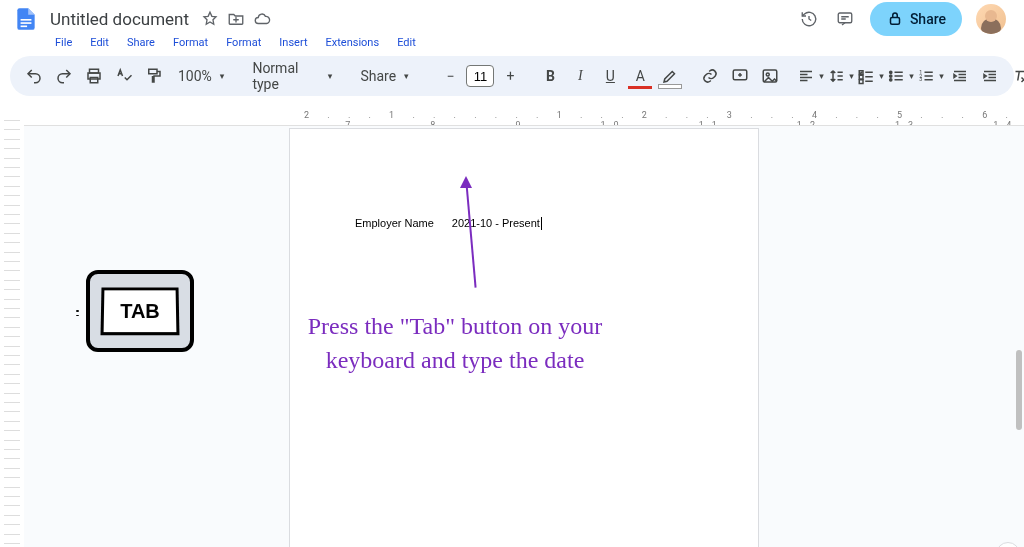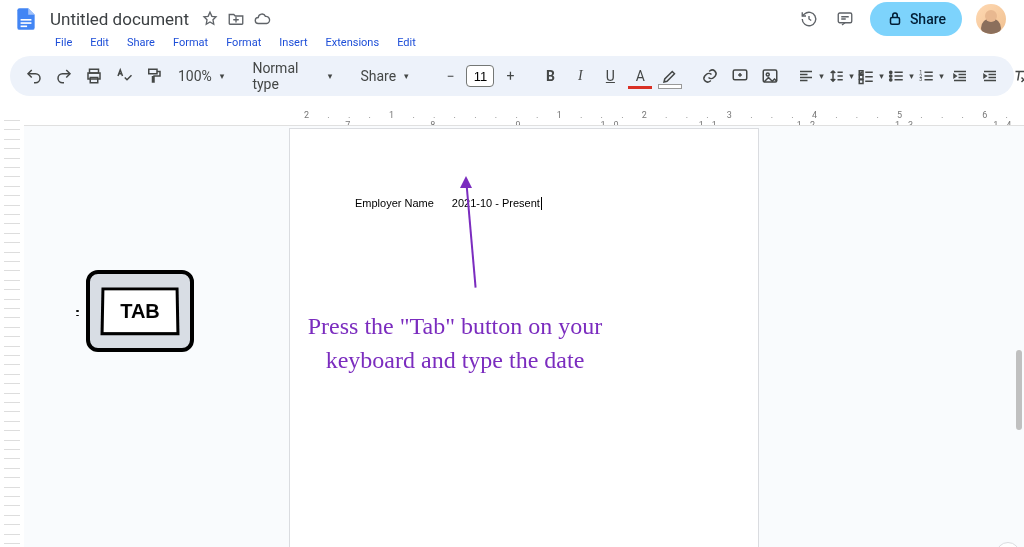--- a/index.html
+++ b/index.html
@@ -38,21 +38,21 @@
   .v-ruler-inner { position: absolute; left: 4px; top: 10px; width: 16px; height: 440px; background: #fff; }
   .v-ruler-inner::before { content:""; position:absolute; left:0; top:0; width:16px; height:100%; background: repeating-linear-gradient(180deg,#bbb 0,#bbb 1px,transparent 1px,transparent 9.4px); opacity:.5;}
   .content-area { flex:1; position: relative; background: #f9fbfd; }
 
   
   .h-ruler { height: 16px; background: #fff; position: relative; font-size: 9px; color: #777; letter-spacing: 8px; padding-left: 280px; overflow: hidden; border-bottom: 1px solid #e0e0e0; }
 
   
   .doc-canvas { position: absolute; left: 0; right: 0; top: 16px; bottom: 0; overflow: hidden; display: flex; justify-content: center; }
   .page { width: 470px; background: #fff; border: 1px solid #dadce0; margin-top: 2px; height: 560px; position: relative; box-shadow: 0 0 0 rgba(0,0,0,0); }
-  .page-content { position: absolute; top: 68px; left: 65px; right: 50px; font-family: Arial, sans-serif; font-size: 11px; color: #000; display: flex; }
+  .page-content { position: absolute; top: 88px; left: 65px; right: 50px; font-family: Arial, sans-serif; font-size: 11px; color: #000; display: flex; }
   .page-content .gap { width: 18px; }
   .cursor { display: inline-block; width: 1px; height: 13px; background: #000; vertical-align: text-bottom; margin-left: 1px; }
 
   
   .annotation-key { position: absolute; left: 86px; top: 270px; width: 110px; height: 86px; }
   .key-outer { width: 108px; height: 82px; background: #d8dde4; border: 4px solid #000; border-radius: 12px; display: flex; align-items: center; justify-content: center; }
   .key-inner { width: 78px; height: 48px; background: #fff; border: 3px solid #000; display: flex; align-items: center; justify-content: center; font-weight: 800; font-size: 20px; font-family: Arial; transform: perspective(200px) rotateX(6deg); }
   .key-dots { position: absolute; left: 76px; top: 310px; width: 6px; height: 6px; display:flex; flex-direction:column; gap:3px;}
   .key-dots span{width:3px;height:3px;background:#000;border-radius:50%;}
 

